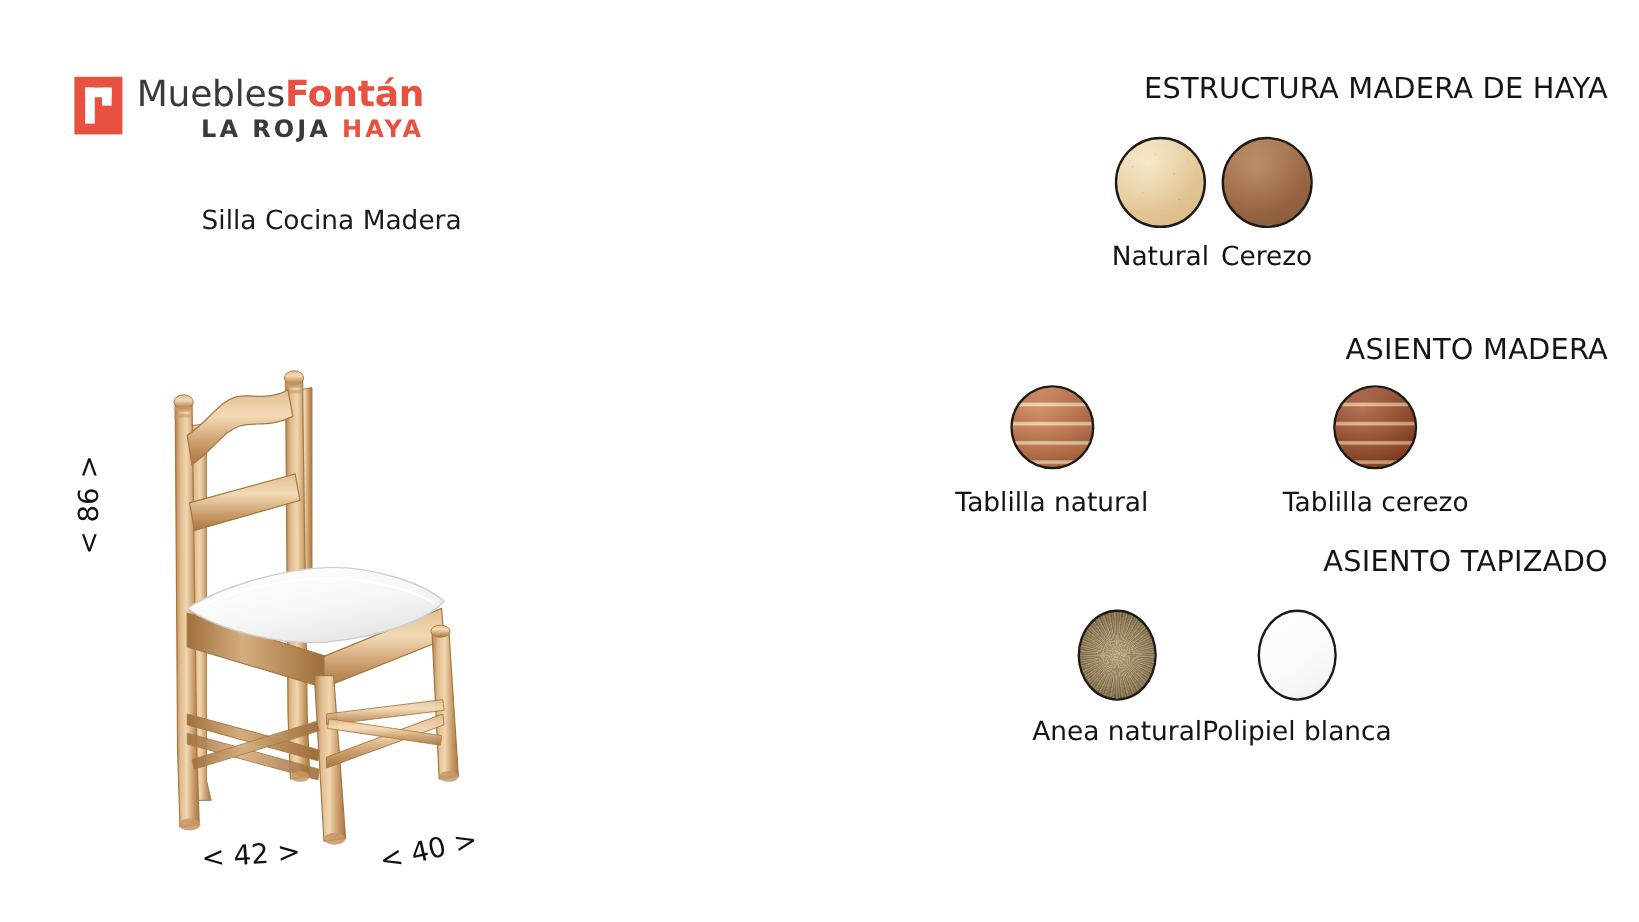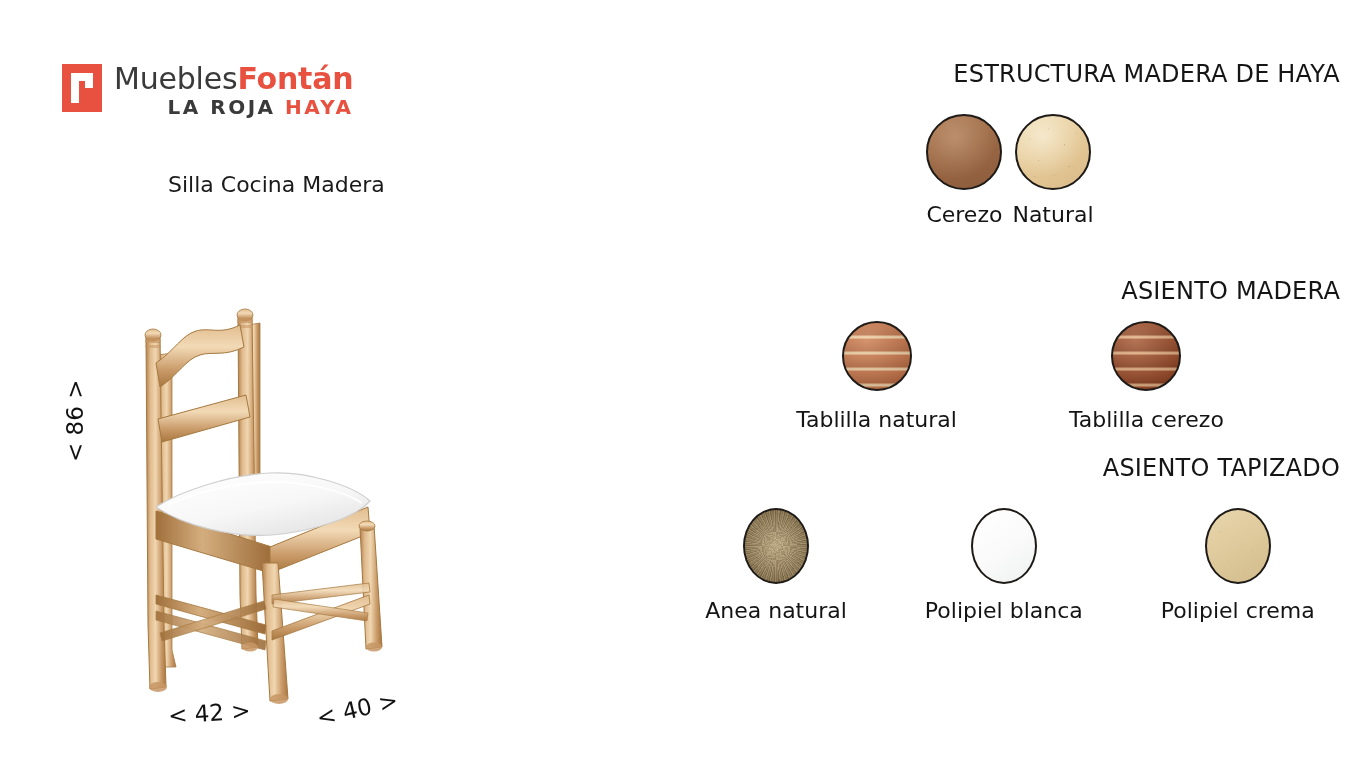--- a/index.html
+++ b/index.html
@@ -231,21 +231,21 @@
     position: absolute;
     inset: 0;
     background: radial-gradient(circle at 34% 26%, rgba(255,235,210,0.25), rgba(0,0,0,0.12) 78%);
   }
 
   
   #sec-upholstery { margin-top: 22px; }
   #sec-upholstery .section-title { margin-bottom: 26px; }
   #sec-upholstery .swatch { width: 66px; height: 76px; }
   #sec-upholstery .swatch-label { margin-top: 14px; }
-  #sec-upholstery .swatch-row { gap: 78px; }
+  #sec-upholstery .swatch-row { }
 
   .sw-anea {
     background:
       repeating-conic-gradient(from 0deg at 50% 50%,
         #a18a62 0deg 2deg,
         #8e7850 2deg 4deg,
         #b59c72 4deg 6deg,
         #7d6a45 6deg 8deg);
   }
   .sw-anea::after {
@@ -379,26 +379,26 @@
 <div class="dim" id="dim-height">&lt; 86 &gt;</div>
 <div class="dim" id="dim-width">&lt; 42 &gt;</div>
 <div class="dim" id="dim-depth">&lt; 40 &gt;</div>
 
 <div id="finishes">
 
   <div class="section" id="sec-structure">
     <div class="section-title">ESTRUCTURA MADERA DE HAYA</div>
     <div class="swatch-row">
       <div class="swatch-item">
+        <div class="swatch sw-natural"></div>
+        <div class="swatch-label">Natural</div>
+      </div>
+      <div class="swatch-item">
         <div class="swatch sw-cerezo"></div>
         <div class="swatch-label">Cerezo</div>
-      </div>
-      <div class="swatch-item">
-        <div class="swatch sw-natural"></div>
-        <div class="swatch-label">Natural</div>
       </div>
     </div>
   </div>
 
   <div class="section" id="sec-wood-seat">
     <div class="section-title">ASIENTO MADERA</div>
     <div class="swatch-row">
       <div class="swatch-item">
         <div class="swatch sw-tab-natural"></div>
         <div class="swatch-label">Tablilla natural</div>
@@ -414,20 +414,16 @@
     <div class="section-title">ASIENTO TAPIZADO</div>
     <div class="swatch-row">
       <div class="swatch-item">
         <div class="swatch sw-anea"></div>
         <div class="swatch-label">Anea natural</div>
       </div>
       <div class="swatch-item">
         <div class="swatch sw-blanca"></div>
         <div class="swatch-label">Polipiel blanca</div>
       </div>
-      <div class="swatch-item">
-        <div class="swatch sw-crema"></div>
-        <div class="swatch-label">Polipiel crema</div>
-      </div>
     </div>
   </div>
 
 </div>
 
 </body></html>

